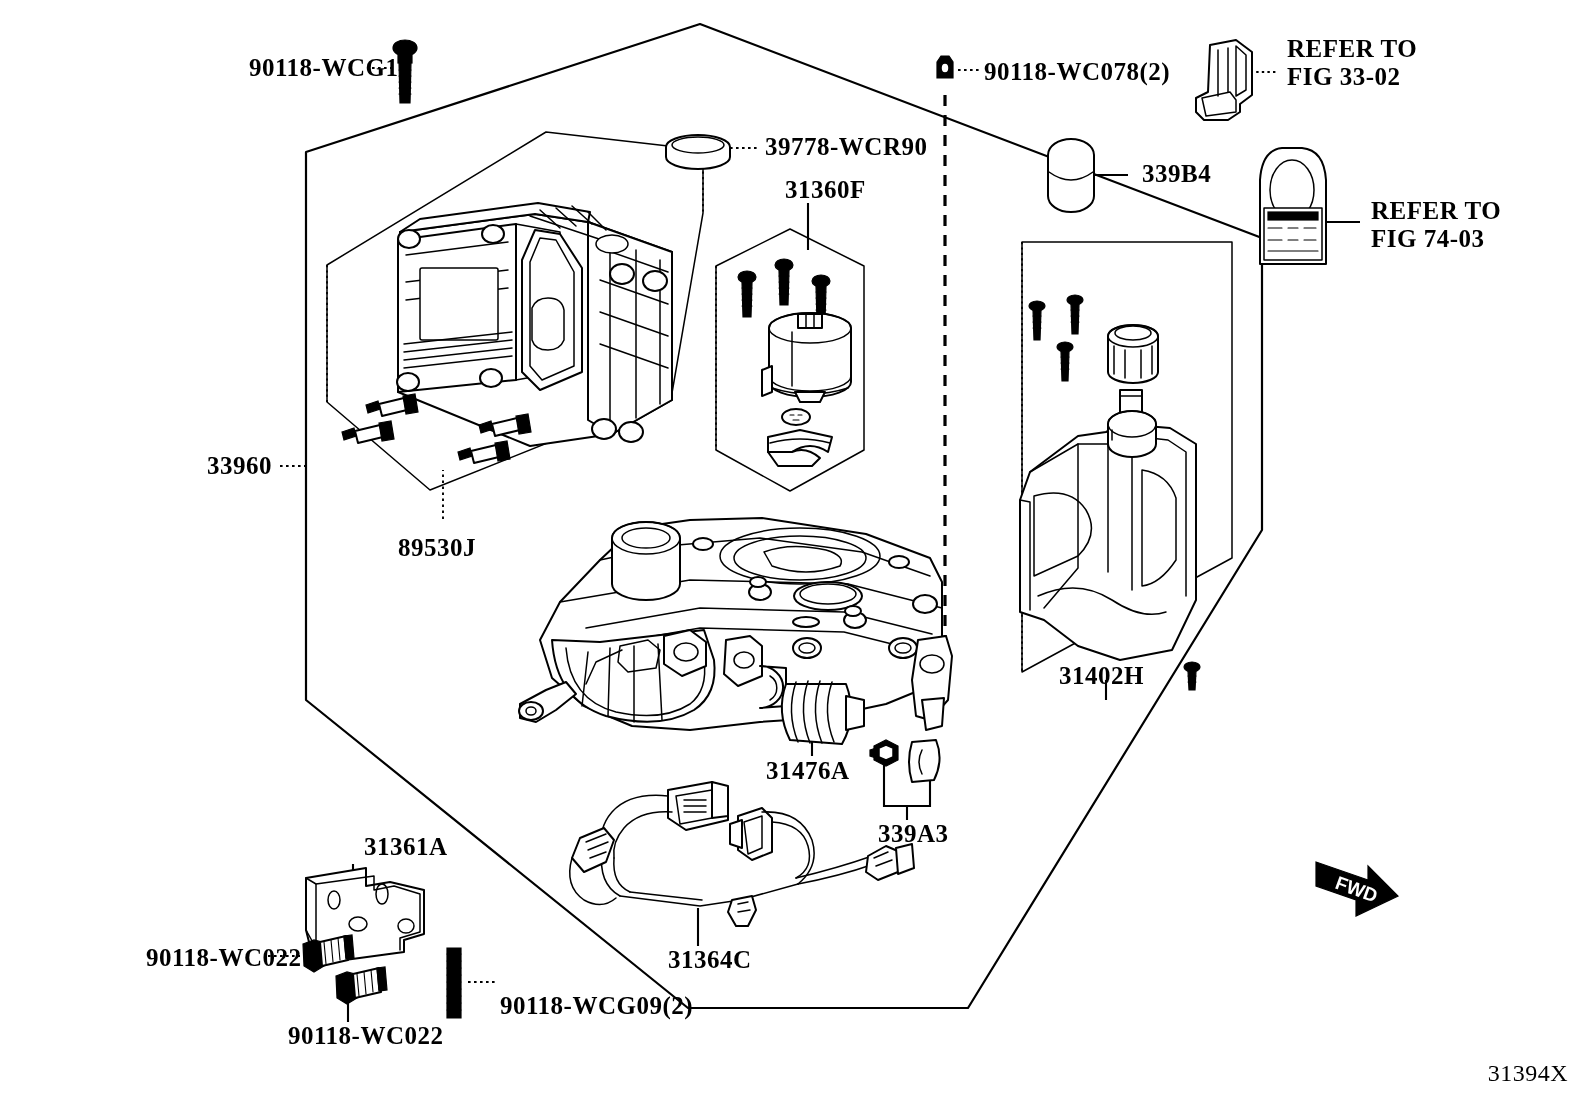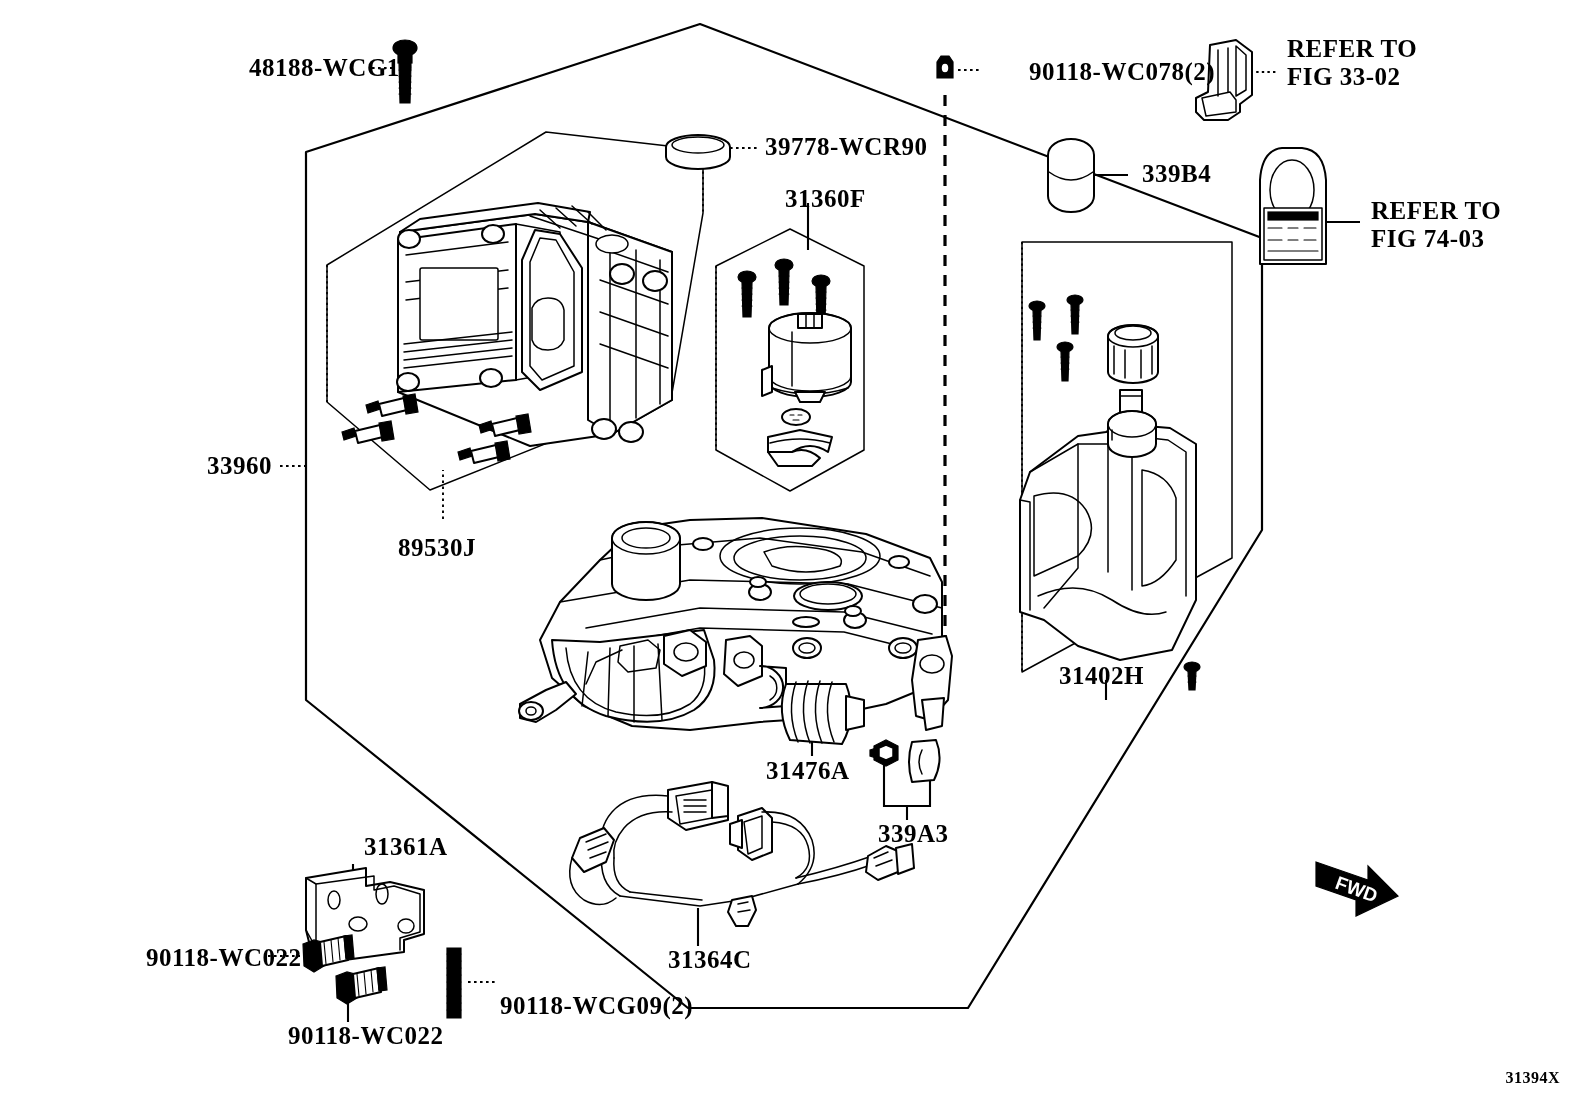--- a/index.html
+++ b/index.html
@@ -29,25 +29,25 @@
     font-family: "Liberation Serif", "DejaVu Serif", serif;
     font-weight: bold;
     font-size: 25px;
     letter-spacing: 0.5px;
     color: #000000;
     white-space: pre;
     line-height: 1.12;
   }
   .figid {
     position: absolute;
-    right: 32px;
+    right: 24px;
     bottom: 12px;
     font-family: "Liberation Serif", "DejaVu Serif", serif;
-    font-weight: bold;
-    font-size: 16px;
+    font-weight: normal;
+    font-size: 24px;
     color: #000000;
     letter-spacing: 0.5px;
   }
   .fwd-text {
     font-family: "Liberation Sans", sans-serif;
     font-weight: bold;
     font-size: 19px;
     fill: #ffffff;
   }
 </style>
@@ -445,27 +445,27 @@
       <path class="lnX" d="M 447 954 h14 M 447 961 h14 M 447 968 h14 M 447 975 h14 M 447 982 h14 M 447 989 h14 M 447 996 h14 M 447 1003 h14 M 447 1010 h14" stroke="#fff" stroke-width="1.8"></path>
     </g>
 
     <g>
       <path class="blk" d="M 1316 862 L 1368 880 L 1368 866 L 1398 896 L 1356 916 L 1356 900 L 1316 886 Z"></path>
       <text class="fwd-text" x="1334" y="888" transform="rotate(20 1334 888)">FWD</text>
     </g>
 
   </svg>
 
-  <div class="lbl" style="left:249px; top:54px;">48188-WCG10</div>
+  <div class="lbl" style="left:249px; top:54px;">90118-WCG10</div>
 
   <div class="lbl" style="left:765px; top:133px;">39778-WCR90</div>
 
-  <div class="lbl" style="left:785px; top:185px;font-family:Liberation Serif, serif;">31360F</div>
-
-  <div class="lbl" style="left:1029px; top:58px;">90118-WC078(2)</div>
+  <div class="lbl" style="left:785px; top:176px;font-family:Liberation Serif, serif;">31360F</div>
+
+  <div class="lbl" style="left:984px; top:58px;">90118-WC078(2)</div>
 
   <div class="lbl" style="left:1287px; top:35px;">REFER TO
 FIG 33-02</div>
 
   <div class="lbl" style="left:1142px; top:160px;">339B4</div>
 
   <div class="lbl" style="left:1371px; top:197px;">REFER TO
 FIG 74-03</div>
 
   <div class="lbl" style="left:207px; top:452px;text-align:right;">33960</div>

